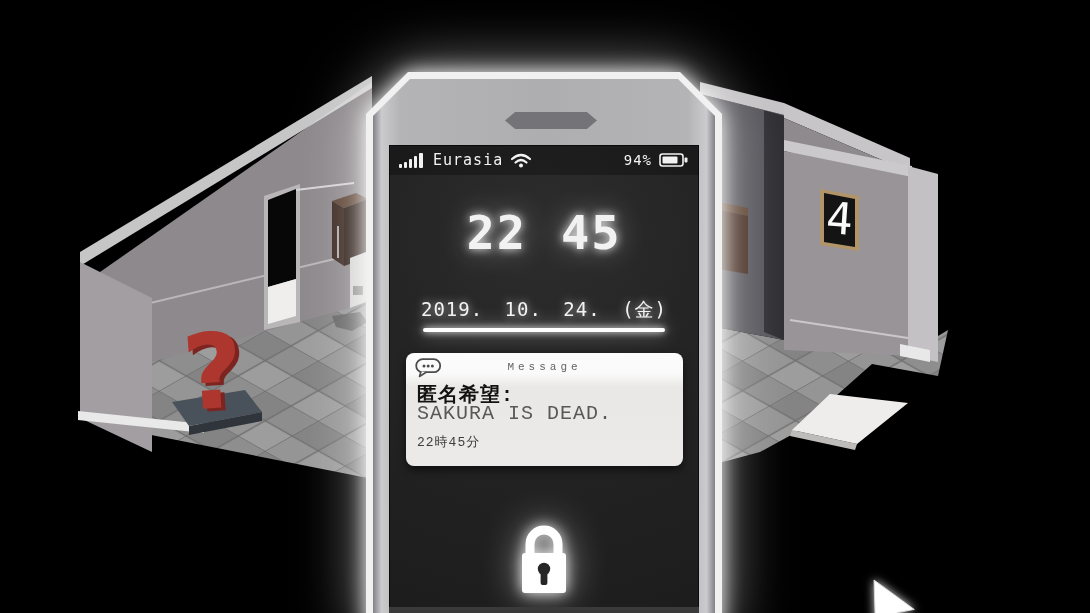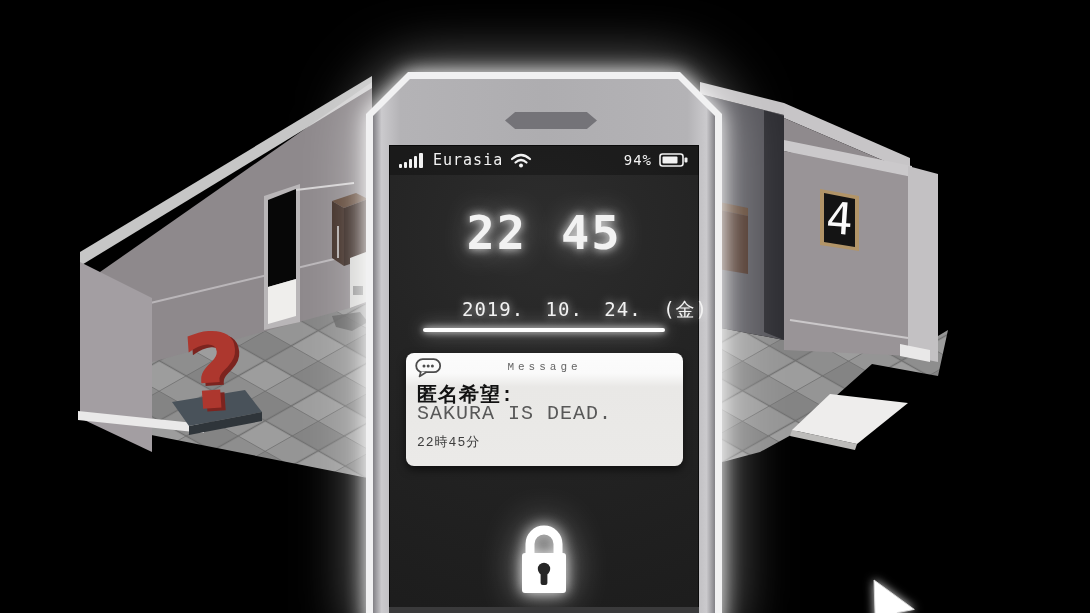--- a/index.html
+++ b/index.html
@@ -29,21 +29,21 @@
   .carrier{margin-top:-1px;}
   .batt-pct{font-size:14px;}
 
   .clock{position:absolute;left:0;top:57px;width:100%;text-align:center;
       font-size:47px;font-weight:bold;line-height:62px;letter-spacing:2px;
       text-shadow:0 0 10px rgba(255,255,255,.9),0 0 28px rgba(255,255,255,.55);}
   .clock .hh{margin-right:34px;}
 
   .date{position:absolute;left:0;top:152px;width:100%;text-align:center;font-size:19px;
       letter-spacing:1px;word-spacing:9px;
-      text-shadow:0 0 8px rgba(255,255,255,.7);margin-left:41px;}
+      text-shadow:0 0 8px rgba(255,255,255,.7);}
 
   .divider{position:absolute;left:50%;top:183px;transform:translateX(-50%);width:242px;height:4px;
       background:#fff;border-radius:2px;
       box-shadow:0 0 7px #fff,0 0 18px rgba(255,255,255,.7);}
 
   .notif{position:absolute;left:17px;top:208px;width:277px;height:113px;border-radius:8px;
       background:linear-gradient(180deg,#fcfcfc 0%,#fafafa 18%,#e9e8e6 30%,#ebeae8 100%);
       box-shadow:0 4px 8px rgba(0,0,0,.55);color:#141414;cursor:pointer;font-family:Liberation Mono, monospace;}
   .notif-icon{position:absolute;left:9px;top:5px;}
   .notif-title{position:absolute;left:0;top:8px;width:100%;text-align:center;

